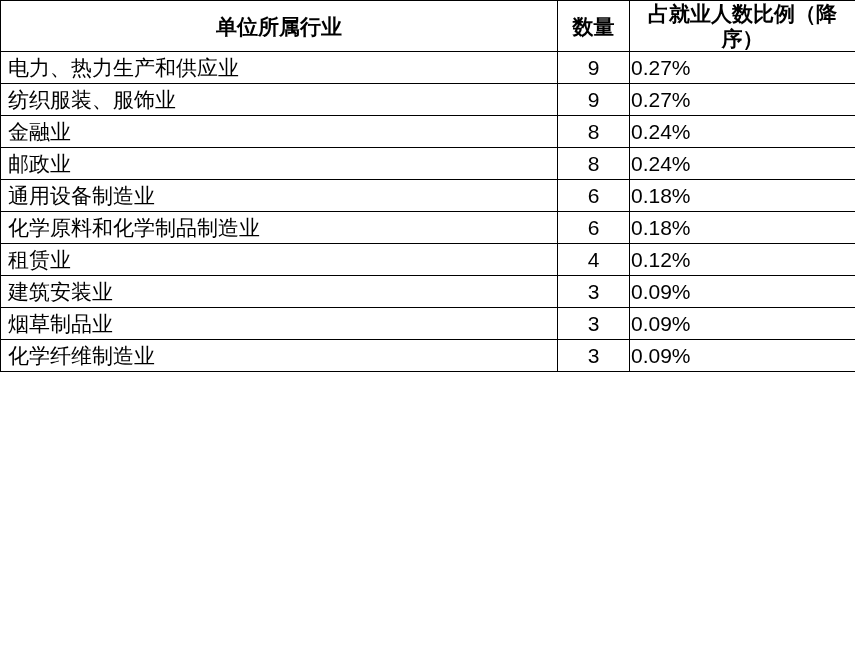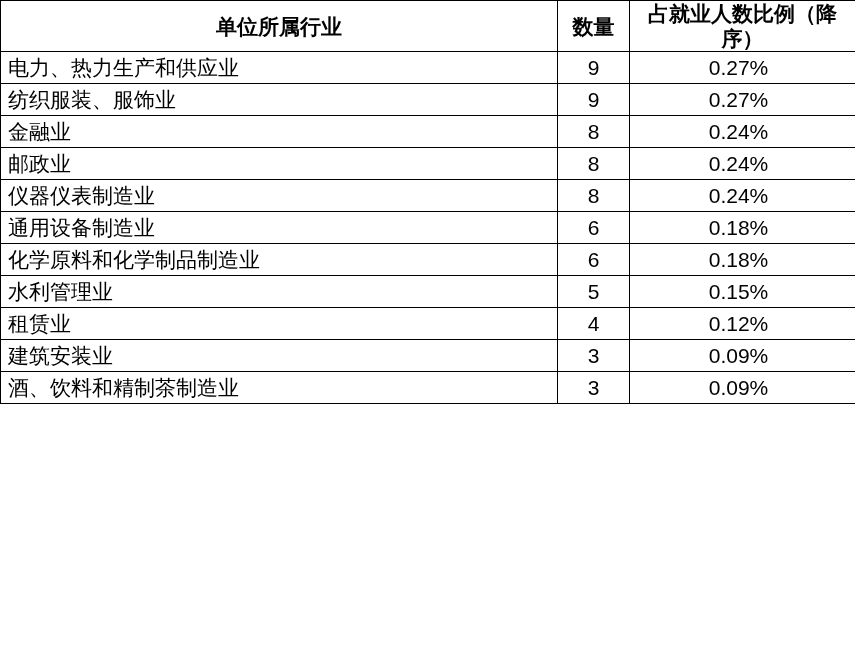--- a/index.html
+++ b/index.html
@@ -43,21 +43,21 @@
     text-align: left;
     padding-left: 7px;
     padding-right: 4px;
     vertical-align: middle;
   }
   #industry-table td.cell-count {
     text-align: center;
     vertical-align: middle;
   }
   #industry-table td.cell-share {
-    text-align: center;
+    text-align: left;
     padding-right: 9px;
     vertical-align: middle;
   }
 </style>
 </head>
 <body>
 
 <table id="industry-table">
   <colgroup>
     <col class="col-industry">
@@ -86,48 +86,43 @@
         <td class="cell-industry">金融业</td>
         <td class="cell-count">8</td>
         <td class="cell-share">0.24%</td>
       </tr>
       <tr>
         <td class="cell-industry">邮政业</td>
         <td class="cell-count">8</td>
         <td class="cell-share">0.24%</td>
       </tr>
       <tr>
-        <td class="cell-industry">仪器仪表制造业</td>
-        <td class="cell-count">8</td>
-        <td class="cell-share">0.24%</td>
-      </tr>
-      <tr>
         <td class="cell-industry">通用设备制造业</td>
         <td class="cell-count">6</td>
         <td class="cell-share">0.18%</td>
       </tr>
       <tr>
         <td class="cell-industry">化学原料和化学制品制造业</td>
         <td class="cell-count">6</td>
         <td class="cell-share">0.18%</td>
-      </tr>
-      <tr>
-        <td class="cell-industry">水利管理业</td>
-        <td class="cell-count">5</td>
-        <td class="cell-share">0.15%</td>
       </tr>
       <tr>
         <td class="cell-industry">租赁业</td>
         <td class="cell-count">4</td>
         <td class="cell-share">0.12%</td>
       </tr>
       <tr>
         <td class="cell-industry">建筑安装业</td>
         <td class="cell-count">3</td>
         <td class="cell-share">0.09%</td>
       </tr>
       <tr>
-        <td class="cell-industry">酒、饮料和精制茶制造业</td>
+        <td class="cell-industry">烟草制品业</td>
+        <td class="cell-count">3</td>
+        <td class="cell-share">0.09%</td>
+      </tr>
+      <tr>
+        <td class="cell-industry">化学纤维制造业</td>
         <td class="cell-count">3</td>
         <td class="cell-share">0.09%</td>
       </tr>
     </tbody>
 </table>
 
 </body></html>

